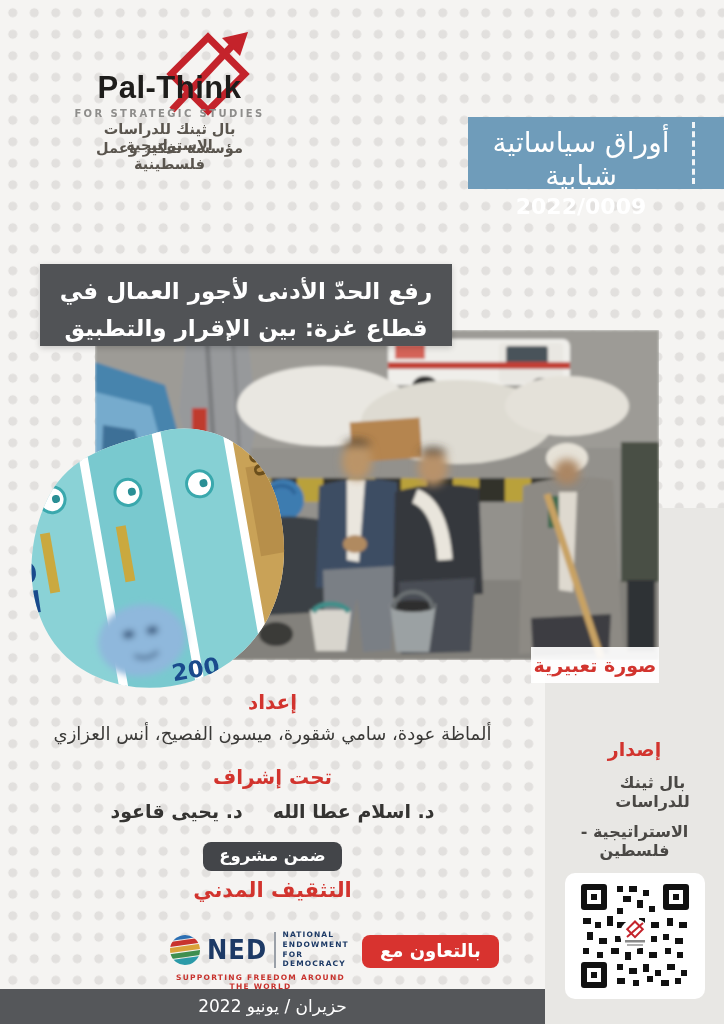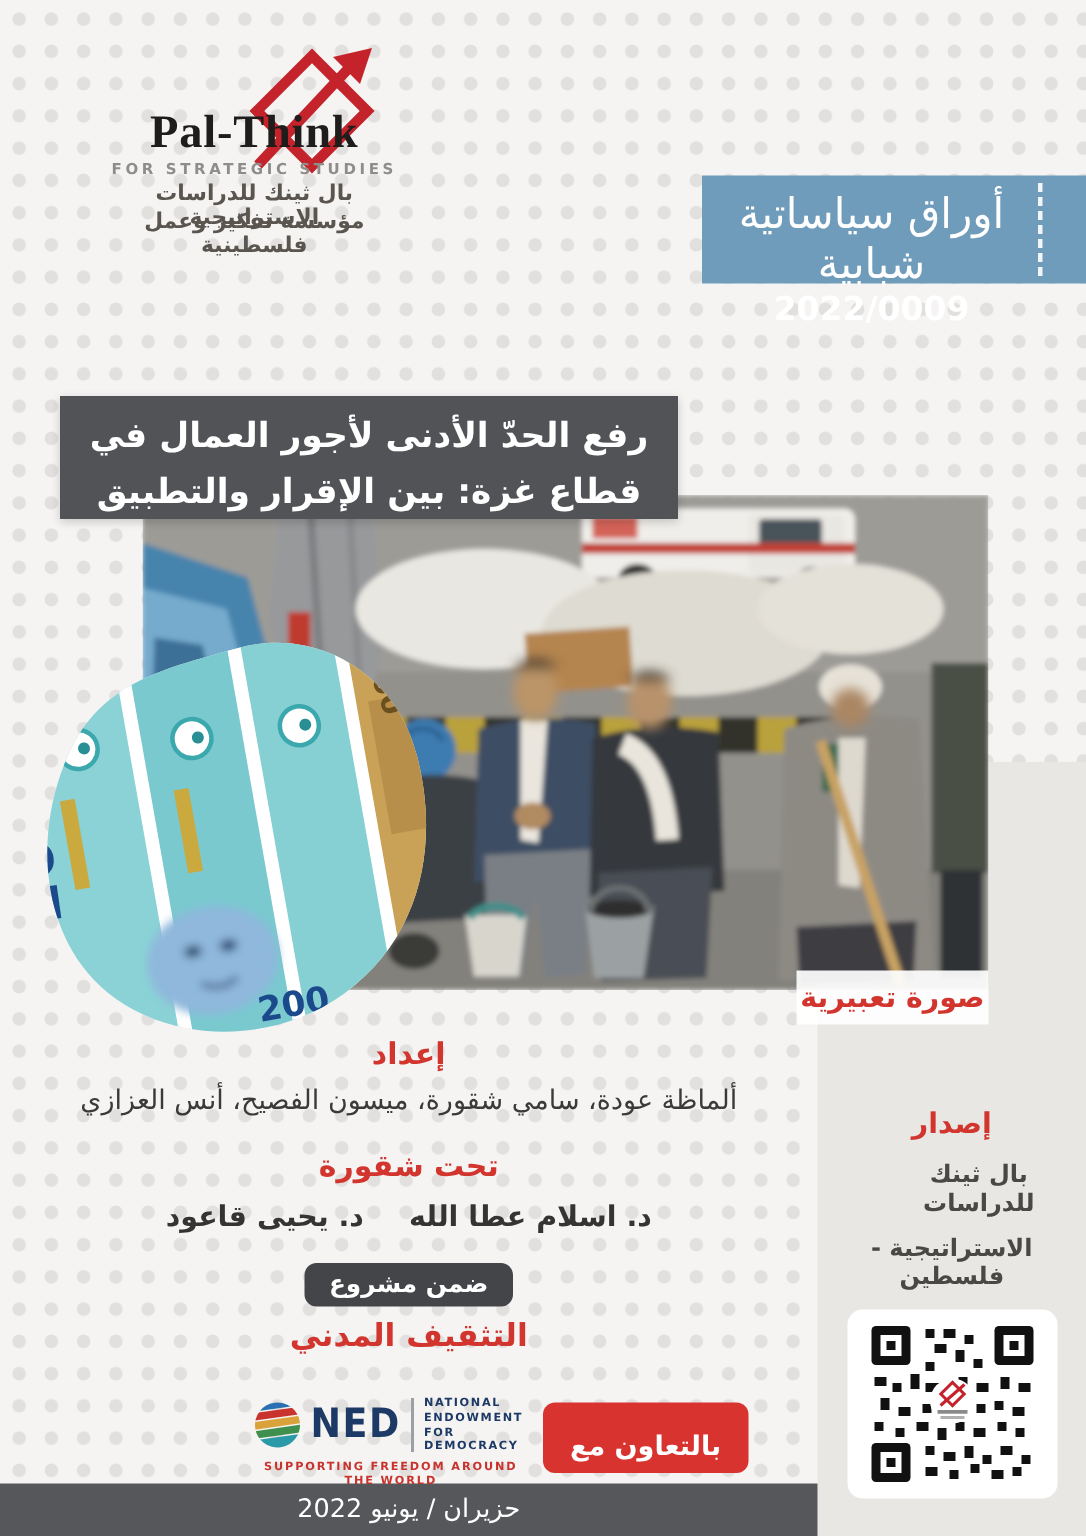--- a/index.html
+++ b/index.html
@@ -9,21 +9,21 @@
     position:relative; width:724px; height:1024px; overflow:hidden;
     background-color:#f5f4f2;
     background-image:radial-gradient(circle, #e2e0de 4.2px, rgba(0,0,0,0) 4.8px);
     background-size:21.5px 21.5px;
     background-position:2px 2px;
   }
   
   .logo-block { position:absolute; left:72px; top:28px; width:195px; height:130px; }
   .logo-mark  { position:absolute; left:38px; top:2px; }
   .logo-en    { position:absolute; left:0; top:42px; width:100%; text-align:center;
-                font-family:Liberation Serif, serif; font-weight:bold; font-size:31px;
+                font-family:Liberation Sans, sans-serif; font-weight:bold; font-size:31px;
                 color:#1e1d1b; letter-spacing:.5px; }
   .logo-sub   { position:absolute; left:0; top:80px; width:100%; text-align:center;
                 font-size:10px; letter-spacing:2.4px; color:#8e8d8b; font-weight:bold; }
   .logo-ar1   { position:absolute; left:0; top:93px; width:100%; text-align:center;
                 font-size:14.5px; font-weight:bold; color:#5a554e; direction:rtl; }
   .logo-ar2   { position:absolute; left:0; top:112px; width:100%; text-align:center;
                 font-size:14.5px; font-weight:bold; color:#5a554e; direction:rtl; }
   
   .series-banner { position:absolute; left:468px; top:117px; width:256px; height:72px;
                    background:#6f9cba; color:#fff; text-align:center; direction:rtl;
@@ -76,21 +76,21 @@
   .ned-top { display:flex; align-items:center; }
   .ned-globe { flex:0 0 auto; }
   .ned-acronym { font-size:27px; font-weight:800; color:#1d3a66; letter-spacing:1px;
                  margin-left:5px; font-stretch:condensed; }
   .ned-divider { width:1.5px; height:36px; background:#9aa0a8; margin:0 7px; }
   .ned-name { font-size:7.5px; font-weight:bold; color:#1d3a66; letter-spacing:1.1px;
               line-height:1.3; text-align:left; }
   .ned-tagline { margin-top:4px; font-size:7.5px; font-weight:bold; color:#c8332e;
                  letter-spacing:1.25px; text-align:center; }
   .coop-badge { position:absolute; left:362px; top:7px; background:#d8332f; color:#fff;
-                font-size:18px; font-weight:bold; padding:19px 18px 7px; border-radius:8px;
+                font-size:18px; font-weight:bold; padding:5px 18px 7px; border-radius:8px;
                 direction:rtl; }
   
   .date-bar { position:absolute; left:0; top:989px; width:545px; height:35px;
               background:#55575a; color:#fff; font-size:17px; line-height:34px;
               text-align:center; direction:rtl; z-index:2; }
 </style>
 </head>
 <body>
 
 <div class="page">
@@ -292,21 +292,21 @@
           <rect x="48" y="60" width="20" height="2.5" fill="#8a8a8a"></rect>
           <rect x="50" y="64" width="16" height="2" fill="#b0b0b0"></rect>
         </g>
       </svg>
     </div>
   </aside>
 
   <main class="authors-block">
     <div class="sec-heading">إعداد</div>
     <div class="author-names">ألماظة عودة، سامي شقورة، ميسون الفصيح، أنس العزازي</div>
-    <div class="sec-heading sup-heading">تحت شقورة</div>
+    <div class="sec-heading sup-heading">تحت إشراف</div>
     <div class="sup-names">
       <span>د. اسلام عطا الله</span><span class="gap"></span><span>د. يحيى قاعود</span>
     </div>
     <div><span class="project-badge">ضمن مشروع</span></div>
     <div class="project-name">التثقيف المدني</div>
   </main>
 
   <div class="logos-row">
     <div class="ned">
       <div class="ned-top">

